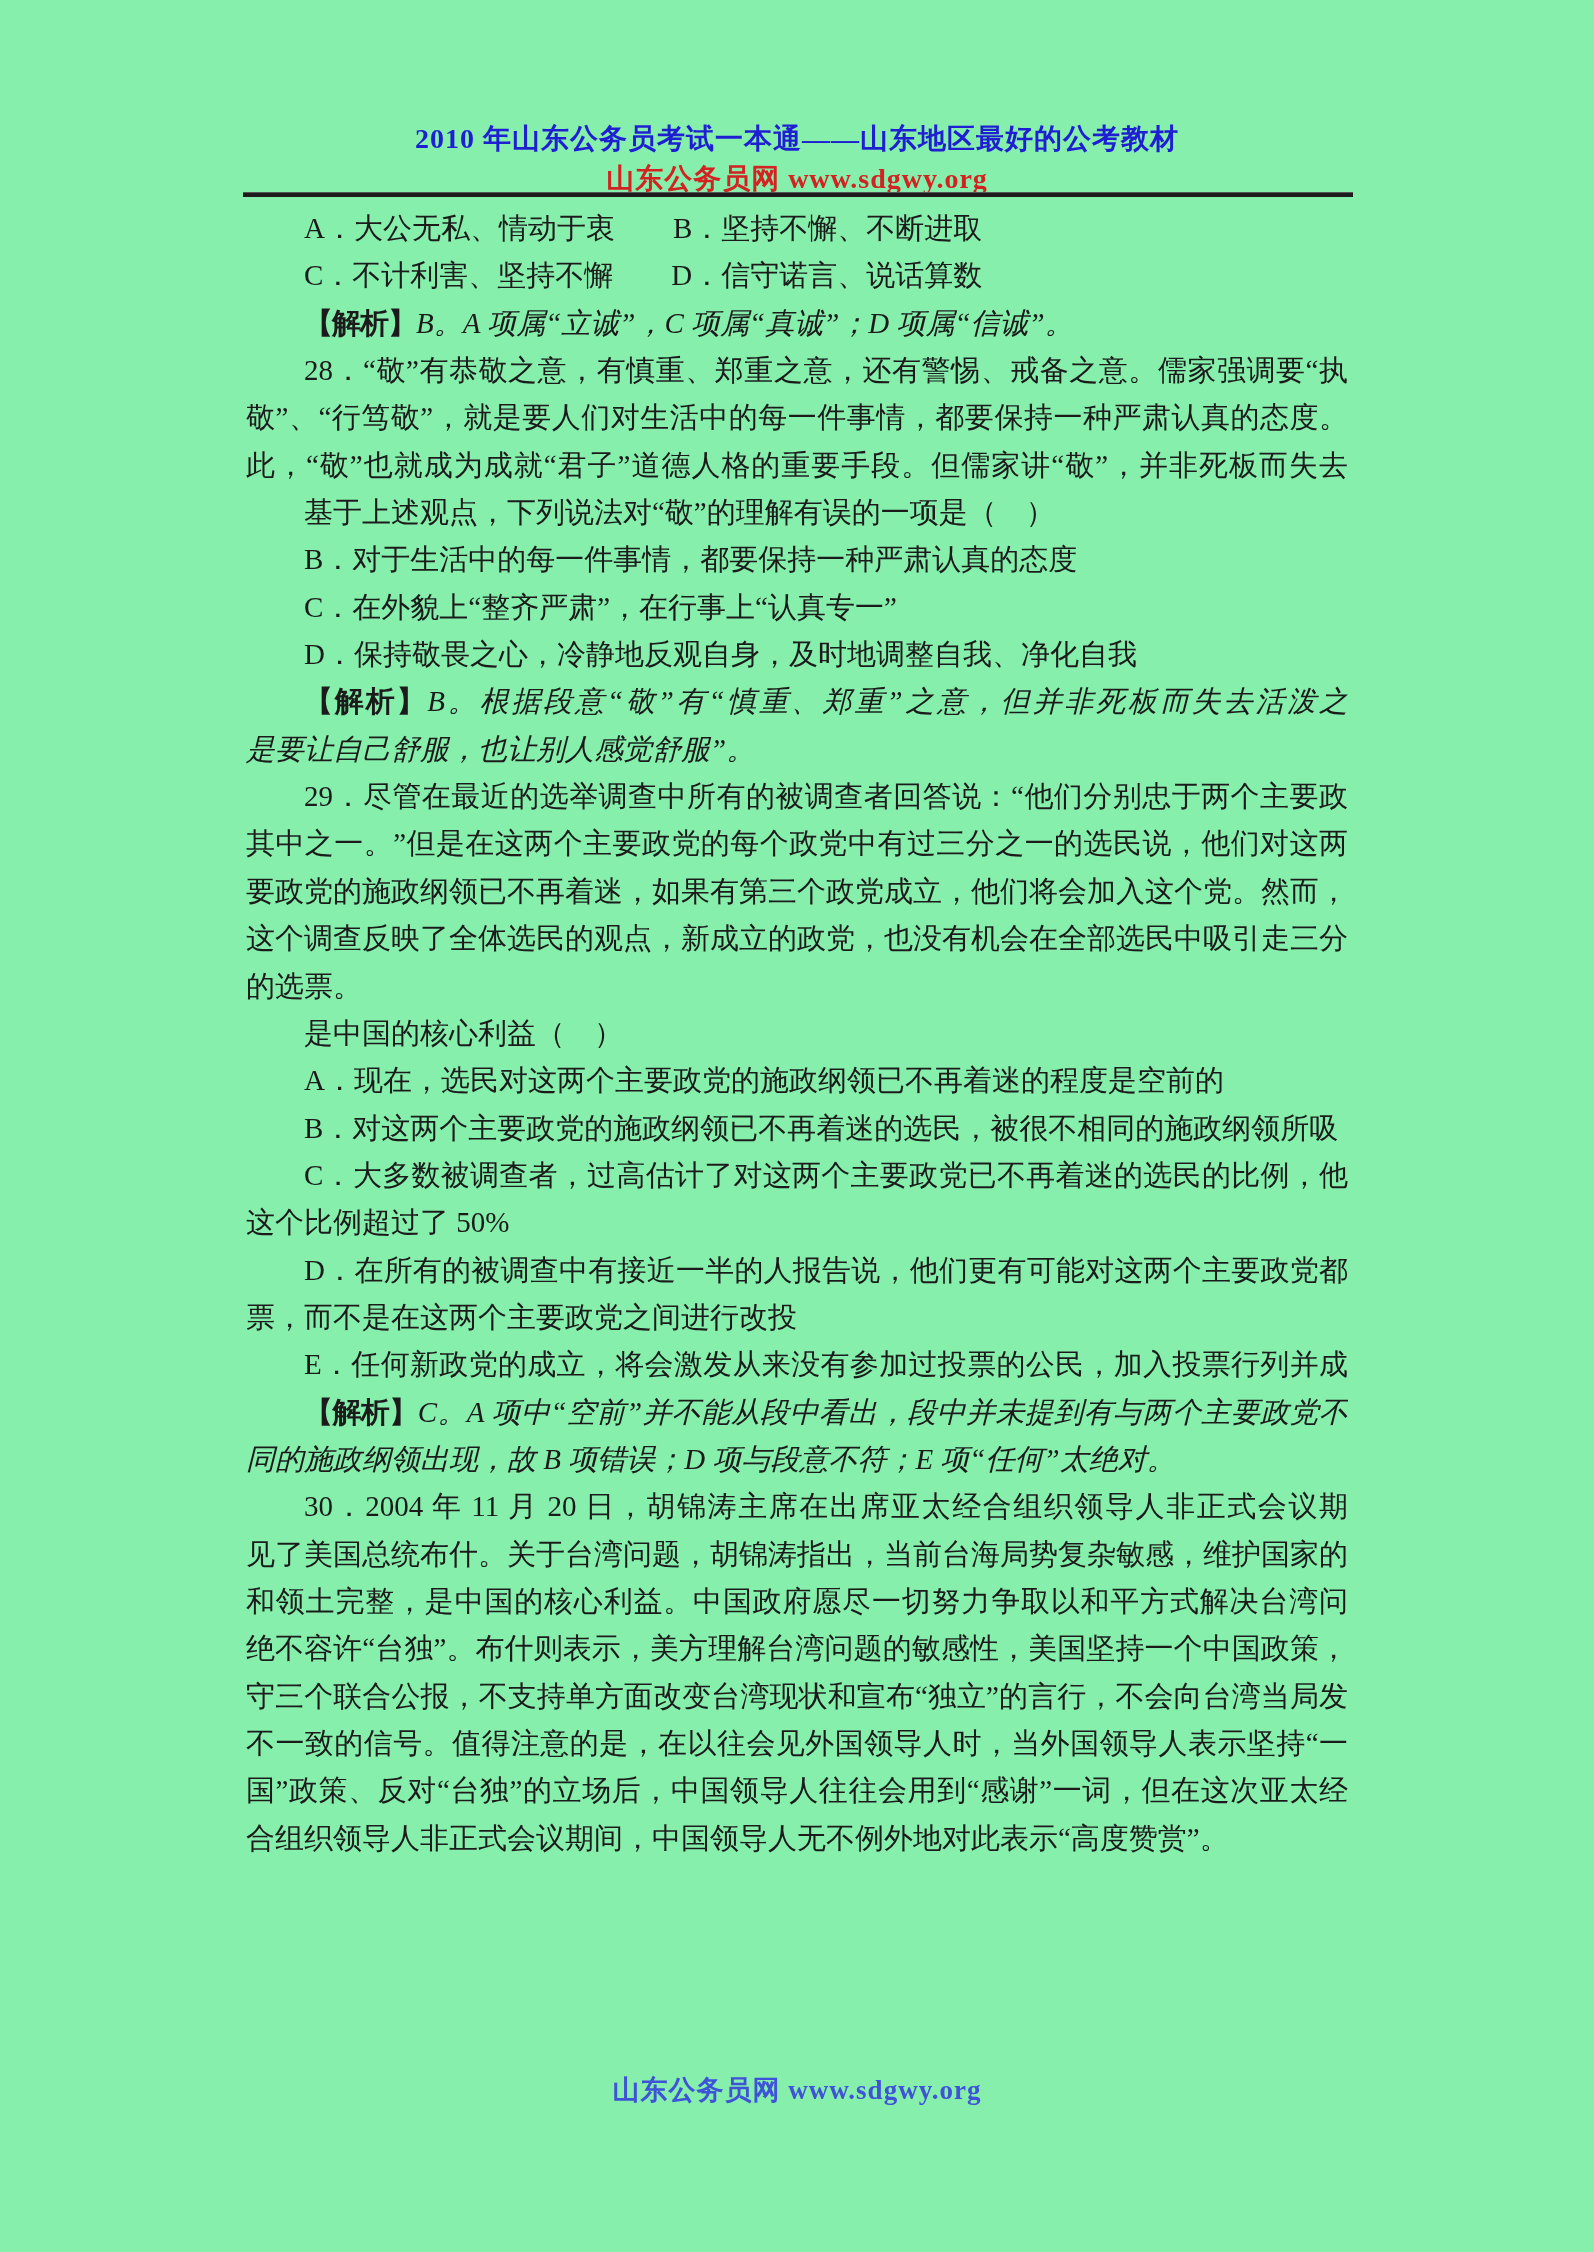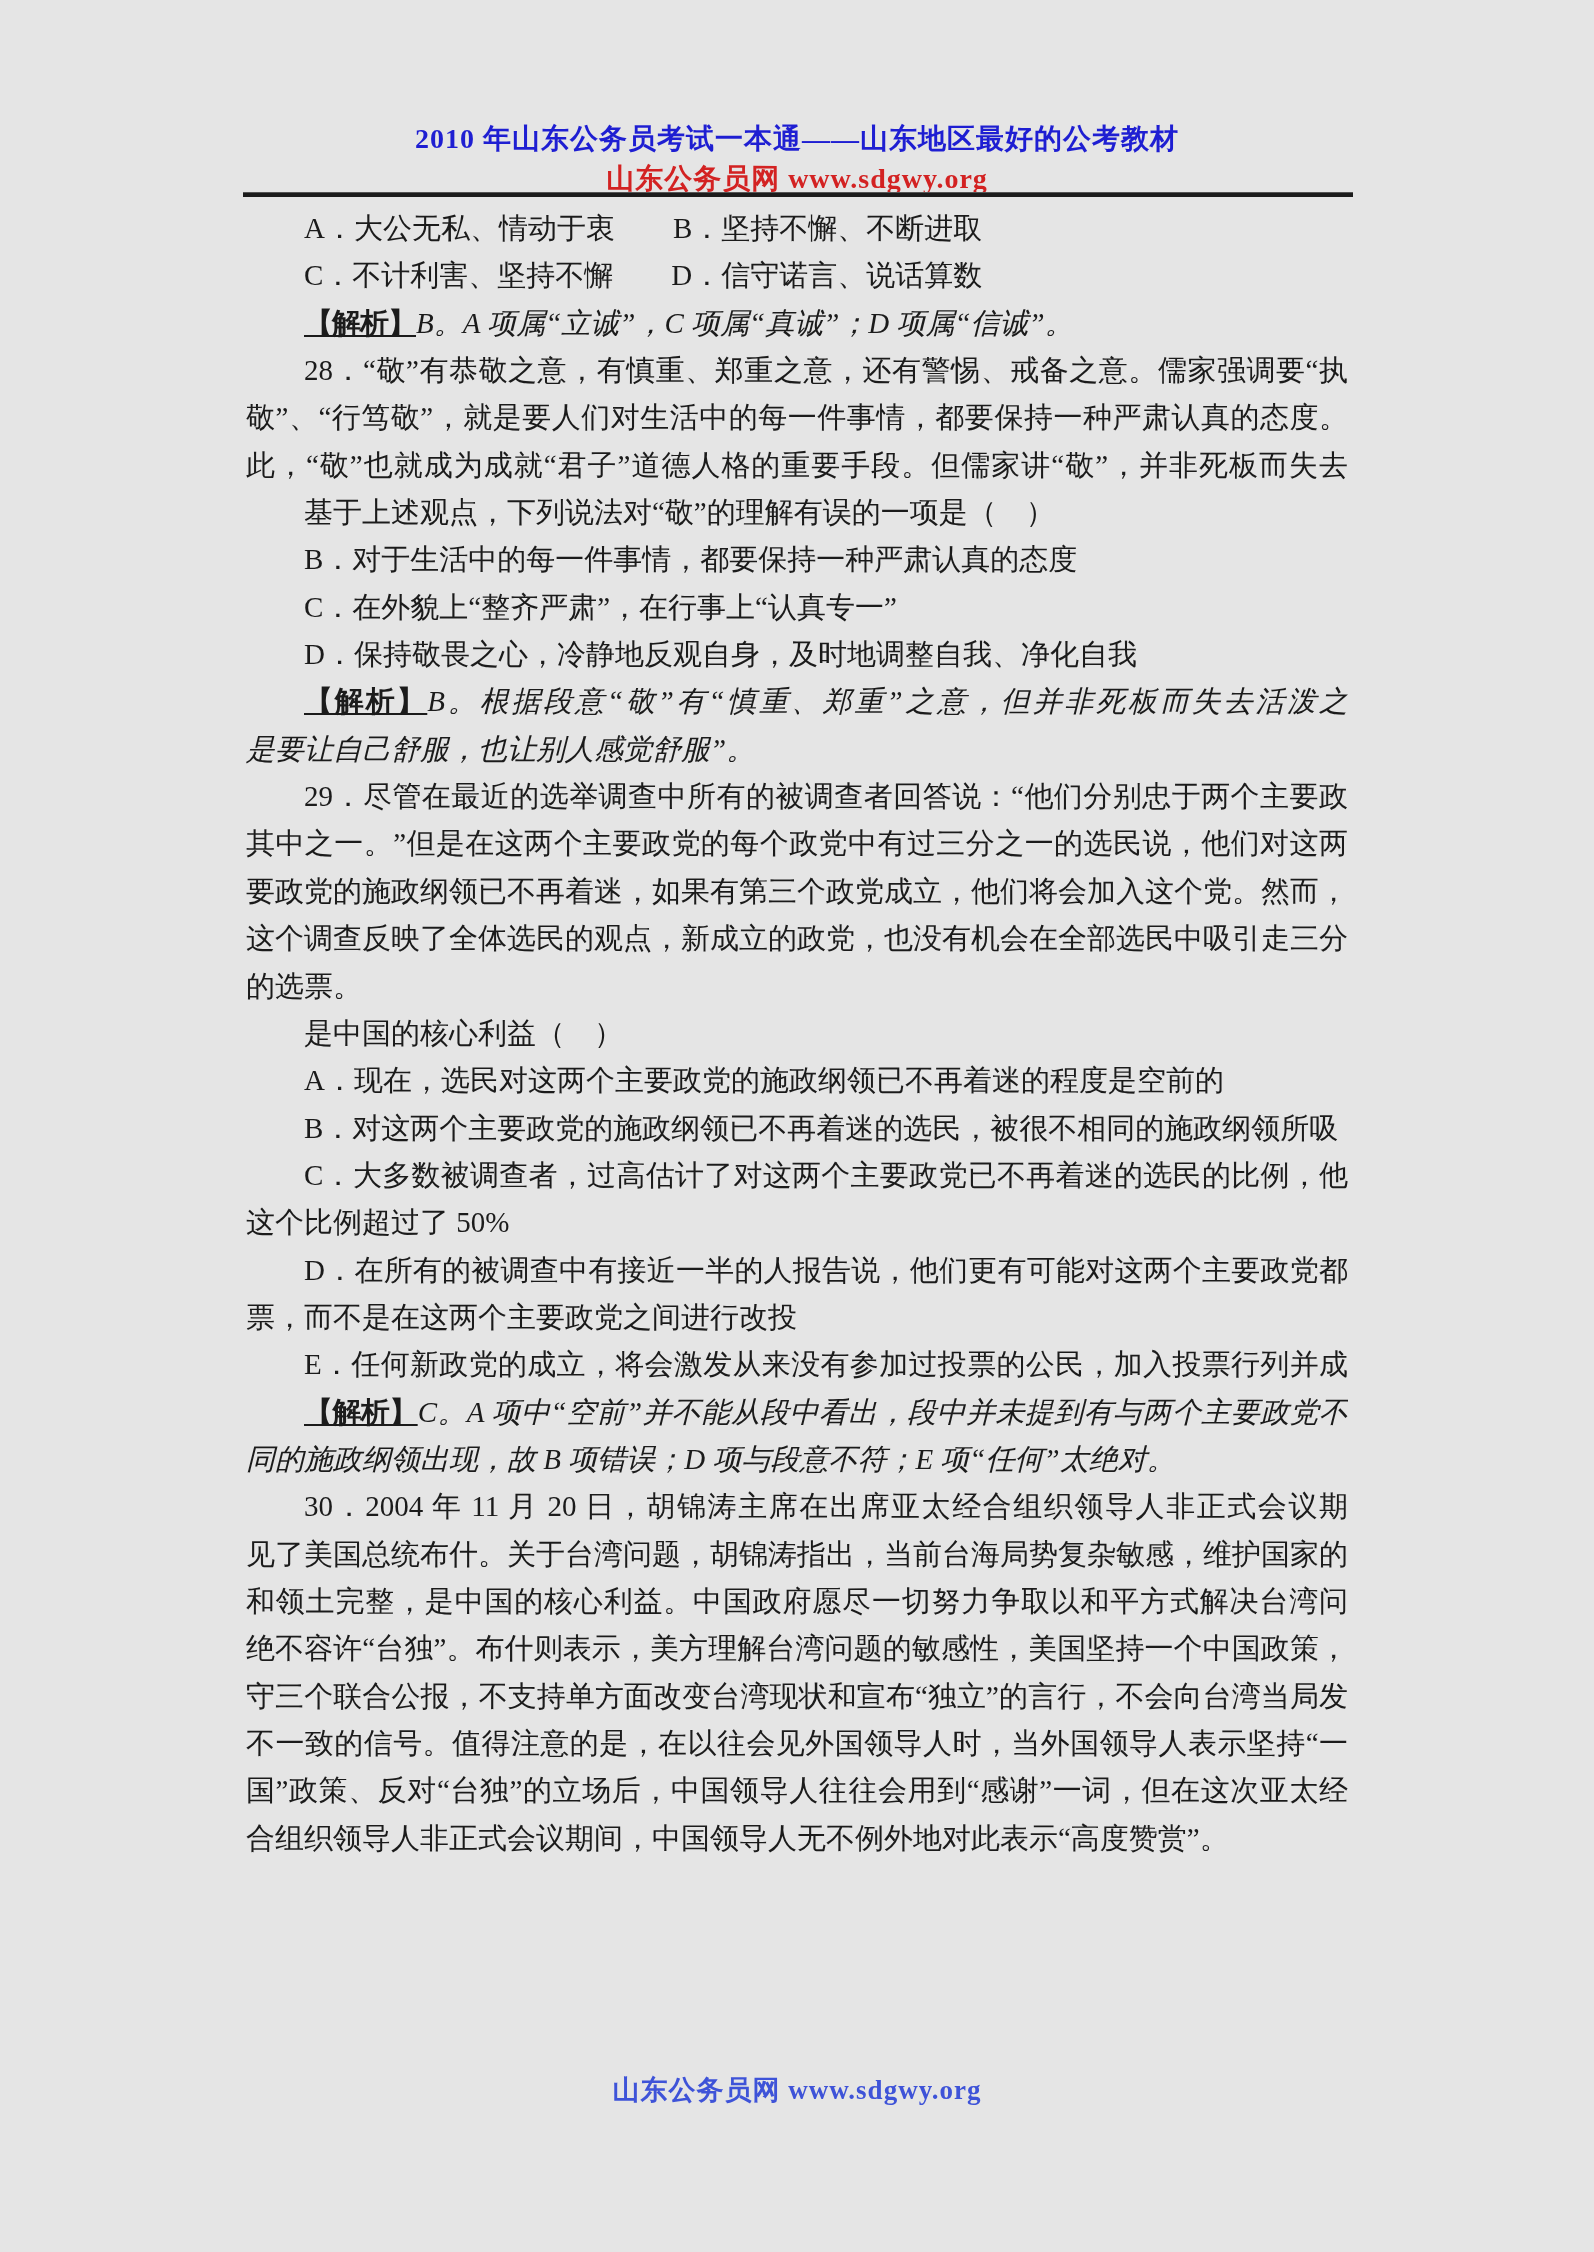--- a/index.html
+++ b/index.html
@@ -1,20 +1,20 @@
 <!DOCTYPE html>
 <html><head>
 <meta charset="utf-8">
 <style>
   html,body { margin:0; padding:0; background:#ffffff; }
   .page {
     position: relative;
     width: 1594px;
     height: 2252px;
-    background: #e5e5e5;
+    background: #86efac;
     overflow: hidden;
     font-family: "Liberation Serif", "DejaVu Serif", serif;
   }
   .header {
     position: absolute;
     top: 122px; left: 0; right: 0;
     text-align: center;
     line-height: 1.2;
   }
   .header-title {
@@ -57,21 +57,20 @@
     content: "";
     display: inline-block;
     width: 100%;
     height: 0;
   }
   .line.analysis { font-style: italic; }
   .line .jx {
     font-style: normal;
     font-weight: bold;
     letter-spacing: -1px;
-    text-decoration: underline;
   }
   .footer {
     position: absolute;
     top: 2072px; left: 0; right: 0;
     text-align: center;
     font-size: 27px;
     font-weight: bold;
     letter-spacing: 1px;
   }
 </style>

